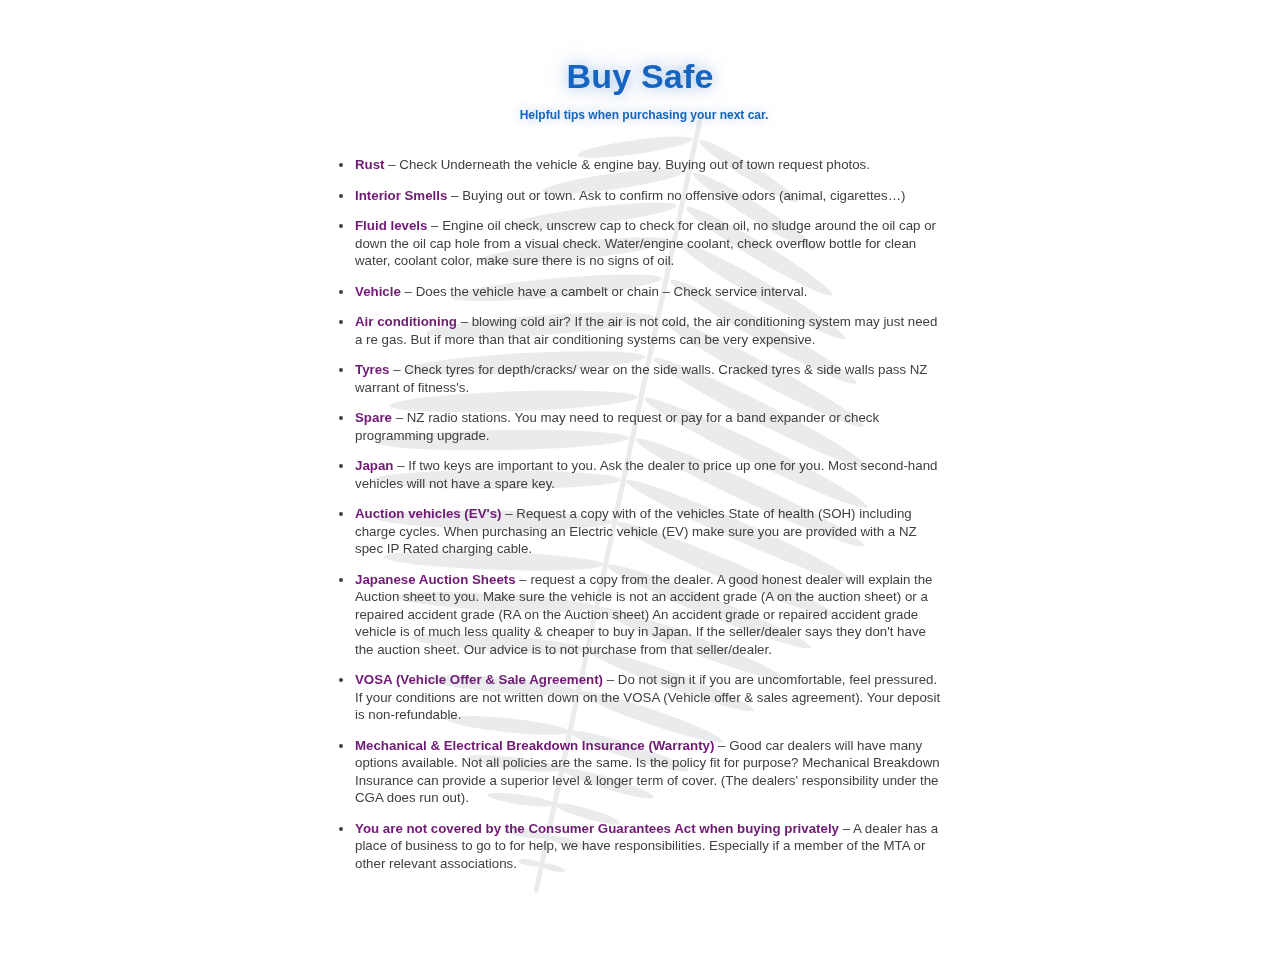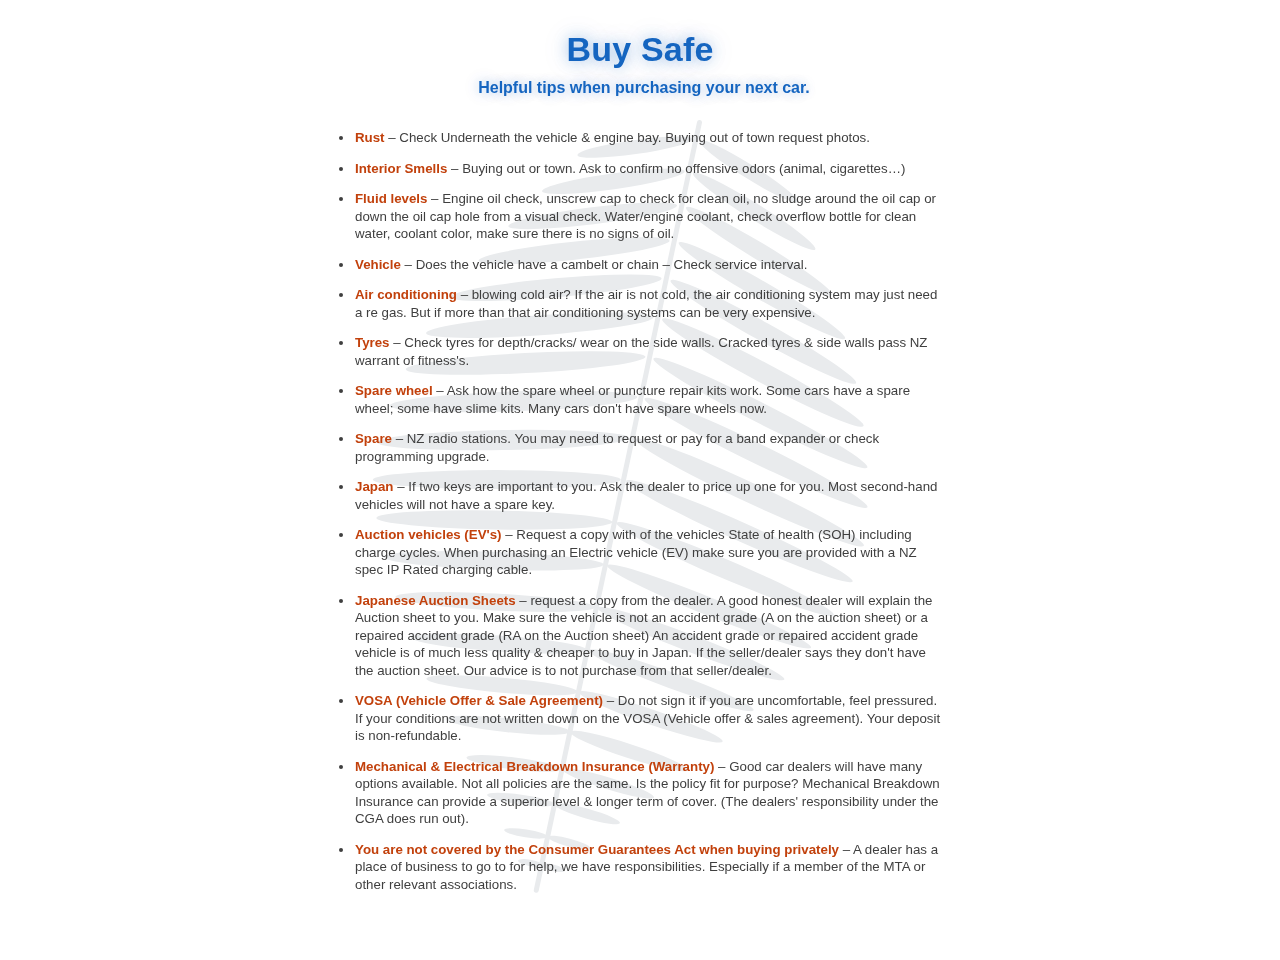--- a/index.html
+++ b/index.html
@@ -36,34 +36,34 @@
     opacity: 1;
   }
 
   .content {
     position: relative;
     z-index: 2;
   }
 
   .title {
     margin: 0;
-    padding-top: 27px;
+    padding-top: 54px;
     text-align: center;
     font-size: 34px;
     line-height: 44px;
     font-weight: bold;
     color: #1565c0;
     text-shadow: 0 0 14px rgba(21,101,192,0.35), 0 0 28px rgba(21,101,192,0.18);
     letter-spacing: 0.2px;
   }
 
   .subtitle {
     margin: 6px 0 0 8px;
     text-align: center;
-    font-size: 16px;
+    font-size: 12px;
     line-height: 22px;
     font-weight: bold;
     color: #1565c0;
     text-shadow: 0 0 12px rgba(21,101,192,0.32), 0 0 24px rgba(21,101,192,0.16);
   }
 
   .tips {
     margin: 30px auto 0 auto;
     padding: 0;
     width: 610px;
@@ -86,21 +86,21 @@
     left: 4px;
     top: 7px;
     width: 4px;
     height: 4px;
     border-radius: 50%;
     background: #3f3f3f;
   }
 
   .tip .lead {
     font-weight: bold;
-    color: #c2410c;
+    color: #701a75;
   }
 </style>
 </head>
 <body>
 
 <div class="page">
 
   <svg class="watermark" viewBox="0 0 1280 960" xmlns="http://www.w3.org/2000/svg" aria-hidden="true">
     <g transform="translate(700,120) rotate(12)" fill="#e9ebed">
 
@@ -195,21 +195,20 @@
     <h1 class="title">Buy Safe</h1>
     <p class="subtitle">Helpful tips when purchasing your next car.</p>
 
     <ul class="tips">
       <li class="tip"><span class="lead">Rust</span><span> – Check Underneath the vehicle &amp; engine bay. Buying out of town request photos.</span></li>
       <li class="tip"><span class="lead">Interior Smells</span><span> – Buying out or town. Ask to confirm no offensive odors (animal, cigarettes…)</span></li>
       <li class="tip"><span class="lead">Fluid levels</span><span> – Engine oil check, unscrew cap to check for clean oil, no sludge around the oil cap or down the oil cap hole from a visual check. Water/engine coolant, check overflow bottle for clean water, coolant color, make sure there is no signs of oil.</span></li>
       <li class="tip"><span class="lead">Vehicle</span><span> – Does the vehicle have a cambelt or chain – Check service interval.</span></li>
       <li class="tip"><span class="lead">Air conditioning</span><span> – blowing cold air? If the air is not cold, the air conditioning system may just need a re gas. But if more than that air conditioning systems can be very expensive.</span></li>
       <li class="tip"><span class="lead">Tyres</span><span> – Check tyres for depth/cracks/ wear on the side walls. Cracked tyres &amp; side walls pass NZ warrant of fitness's.</span></li>
-      <li class="tip"><span class="lead">Spare wheel</span><span> – Ask how the spare wheel or puncture repair kits work. Some cars have a spare wheel; some have slime kits. Many cars don't have spare wheels now.</span></li>
       <li class="tip"><span class="lead">Spare</span><span> – NZ radio stations. You may need to request or pay for a band expander or check programming upgrade.</span></li>
       <li class="tip"><span class="lead">Japan</span><span> – If two keys are important to you. Ask the dealer to price up one for you. Most second-hand vehicles will not have a spare key.</span></li>
       <li class="tip"><span class="lead">Auction vehicles (EV's)</span><span> – Request a copy with of the vehicles State of health (SOH) including charge cycles. When purchasing an Electric vehicle (EV) make sure you are provided with a NZ spec IP Rated charging cable.</span></li>
       <li class="tip"><span class="lead">Japanese Auction Sheets</span><span> – request a copy from the dealer. A good honest dealer will explain the Auction sheet to you. Make sure the vehicle is not an accident grade (A on the auction sheet) or a repaired accident grade (RA on the Auction sheet) An accident grade or repaired accident grade vehicle is of much less quality &amp; cheaper to buy in Japan. If the seller/dealer says they don't have the auction sheet. Our advice is to not purchase from that seller/dealer.</span></li>
       <li class="tip"><span class="lead">VOSA (Vehicle Offer &amp; Sale Agreement)</span><span> – Do not sign it if you are uncomfortable, feel pressured. If your conditions are not written down on the VOSA (Vehicle offer &amp; sales agreement). Your deposit is non-refundable.</span></li>
       <li class="tip"><span class="lead">Mechanical &amp; Electrical Breakdown Insurance (Warranty)</span><span> – Good car dealers will have many options available. Not all policies are the same. Is the policy fit for purpose? Mechanical Breakdown Insurance can provide a superior level &amp; longer term of cover.  (The dealers' responsibility under the CGA does run out).</span></li>
       <li class="tip"><span class="lead">You are not covered by the Consumer Guarantees Act when buying privately</span><span> – A dealer has a place of business to go to for help, we have responsibilities. Especially if a member of the MTA or other relevant associations.</span></li>
     </ul>
   </div>
 </div>

